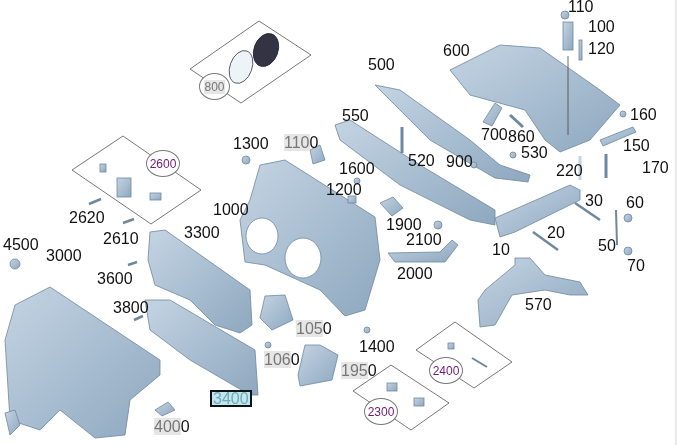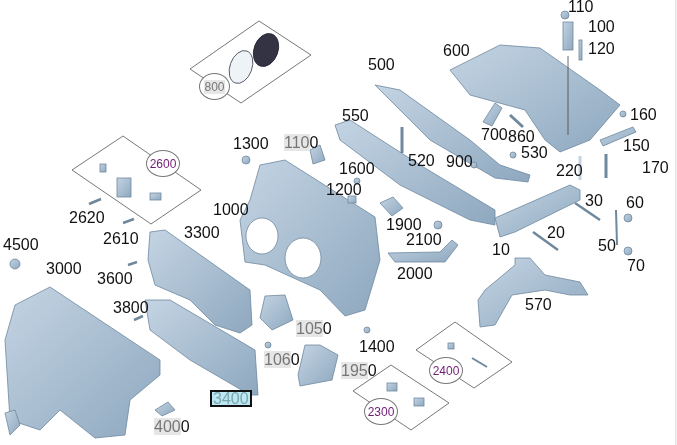--- a/index.html
+++ b/index.html
@@ -136,21 +136,21 @@
 <span class="lbl" style="left:626px;top:196px">60</span>
 <span class="lbl" style="left:547px;top:226px">20</span>
 <span class="lbl" style="left:492px;top:243px">10</span>
 <span class="lbl" style="left:598px;top:239px">50</span>
 <span class="lbl" style="left:627px;top:259px">70</span>
 <span class="lbl" style="left:525px;top:298px">570</span>
 <span class="lbl" style="left:69px;top:211px">2620</span>
 <span class="lbl" style="left:103px;top:232px">2610</span>
 <span class="lbl" style="left:184px;top:226px">3300</span>
 <span class="lbl" style="left:3px;top:238px">4500</span>
-<span class="lbl" style="left:46px;top:262px">3000</span>
+<span class="lbl" style="left:46px;top:249px">3000</span>
 <span class="lbl" style="left:97px;top:272px">3600</span>
 <span class="lbl" style="left:113px;top:301px">3800</span>
 <span class="lbl" style="left:296px;top:322px"><span class="hl">105</span>0</span>
 <span class="lbl" style="left:264px;top:353px"><span class="hl">106</span>0</span>
 <span class="lbl" style="left:359px;top:340px">1400</span>
 <span class="lbl" style="left:341px;top:364px"><span class="hl">195</span>0</span>
 <span class="lbl sel" style="left:210px;top:390px">3400</span>
 <span class="lbl" style="left:154px;top:420px"><span class="hl">400</span>0</span>
 <span class="lbl" style="left:24px;top:453px"><span class="hl">301</span>0</span>
 

